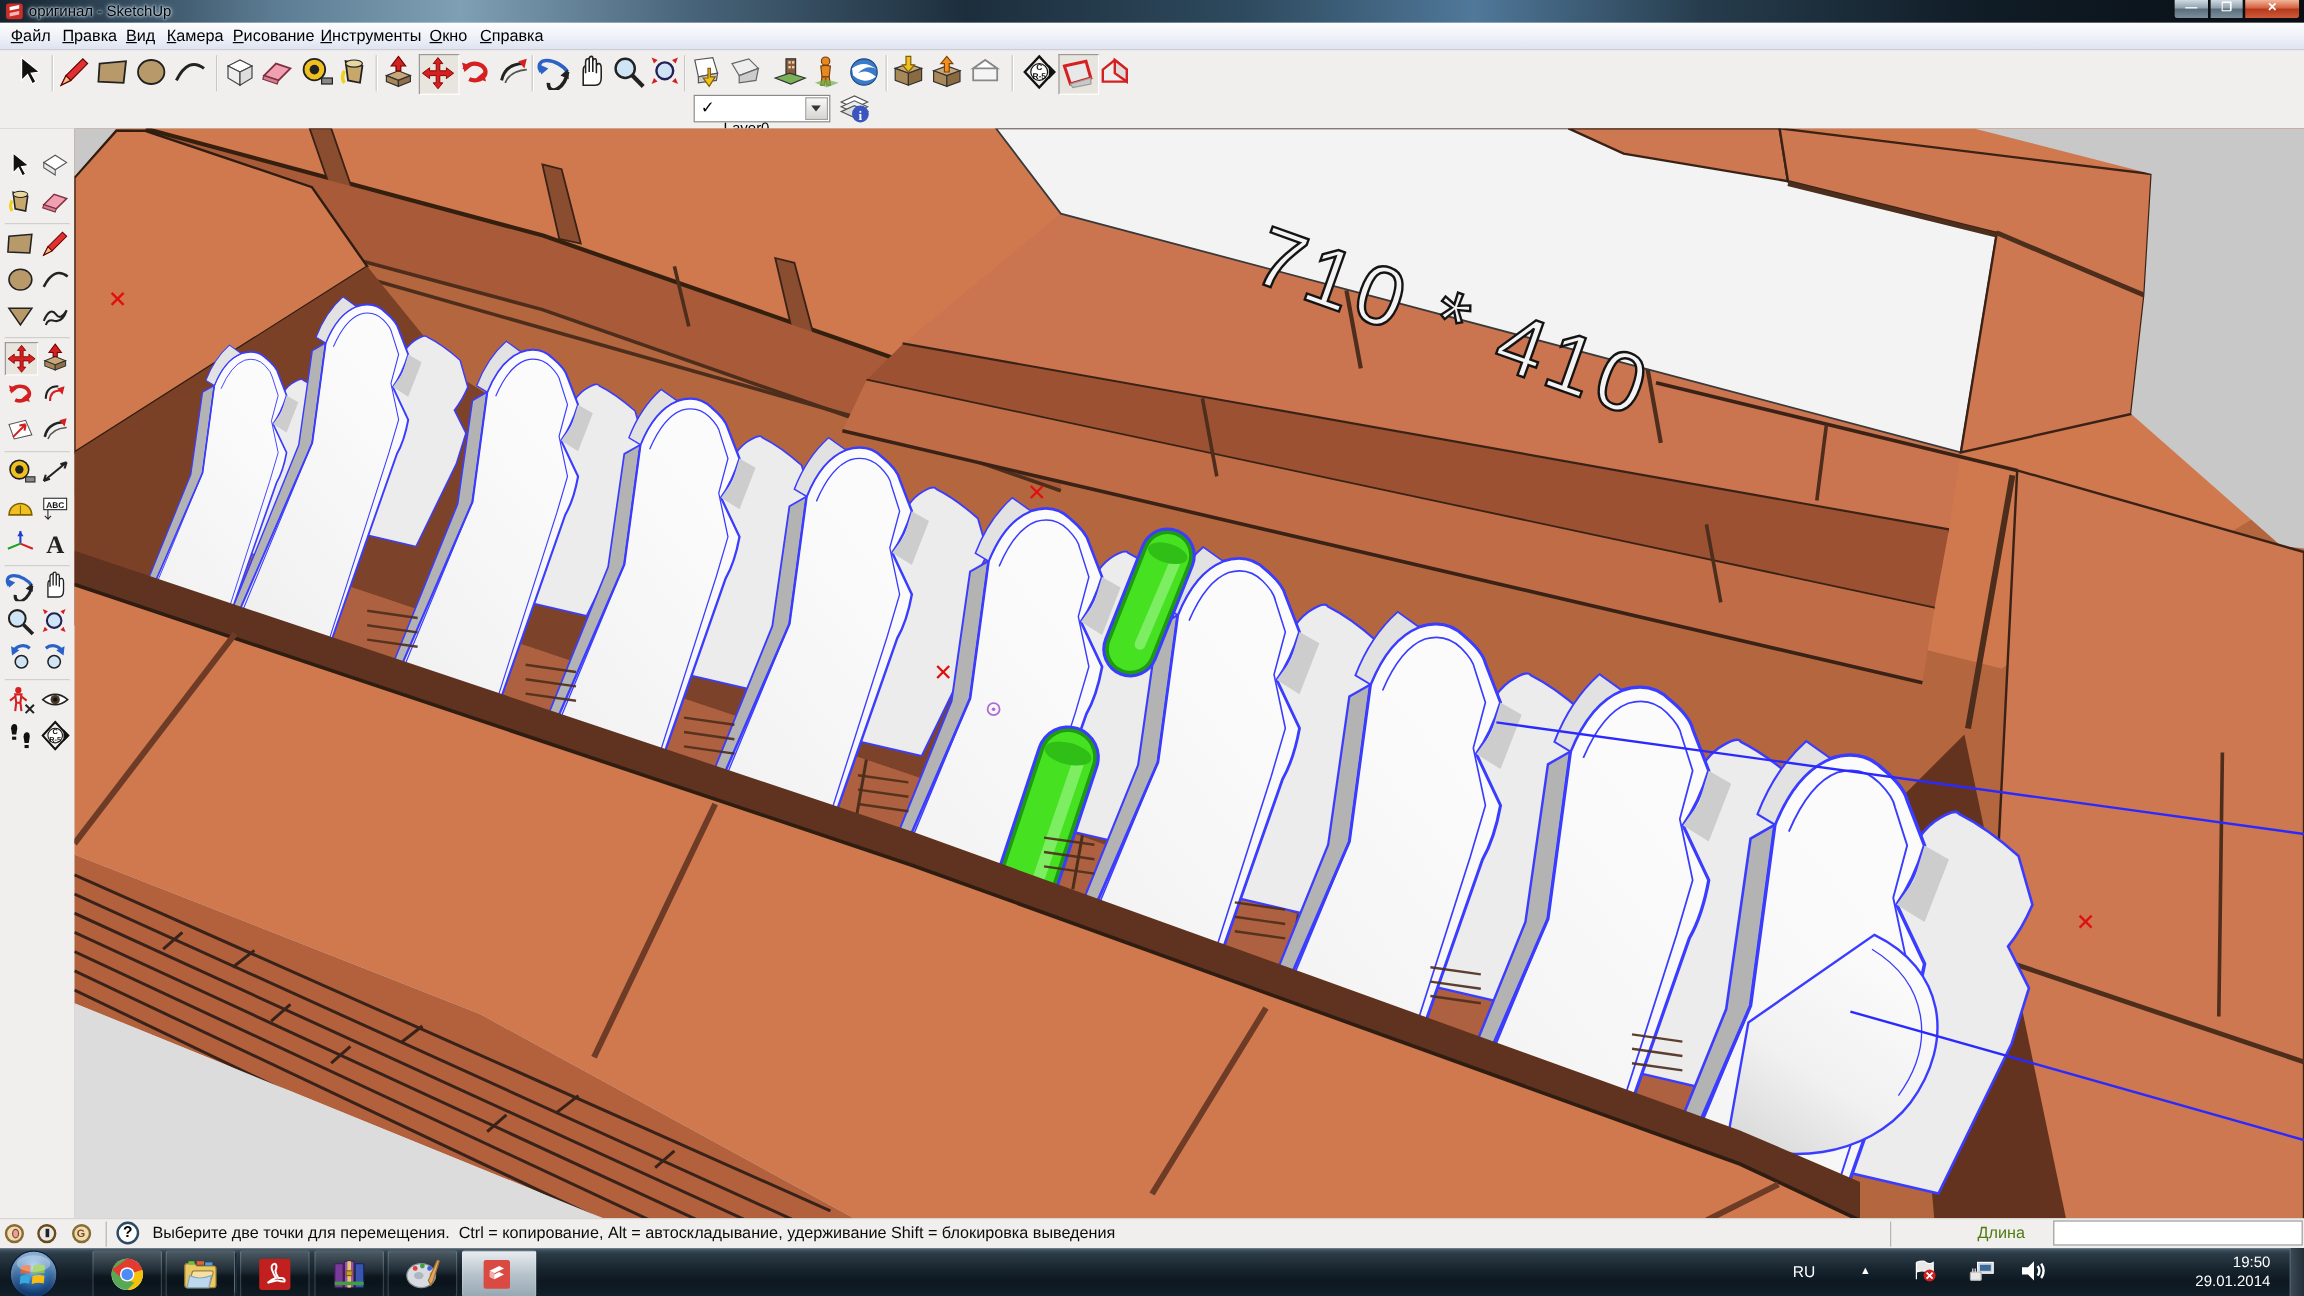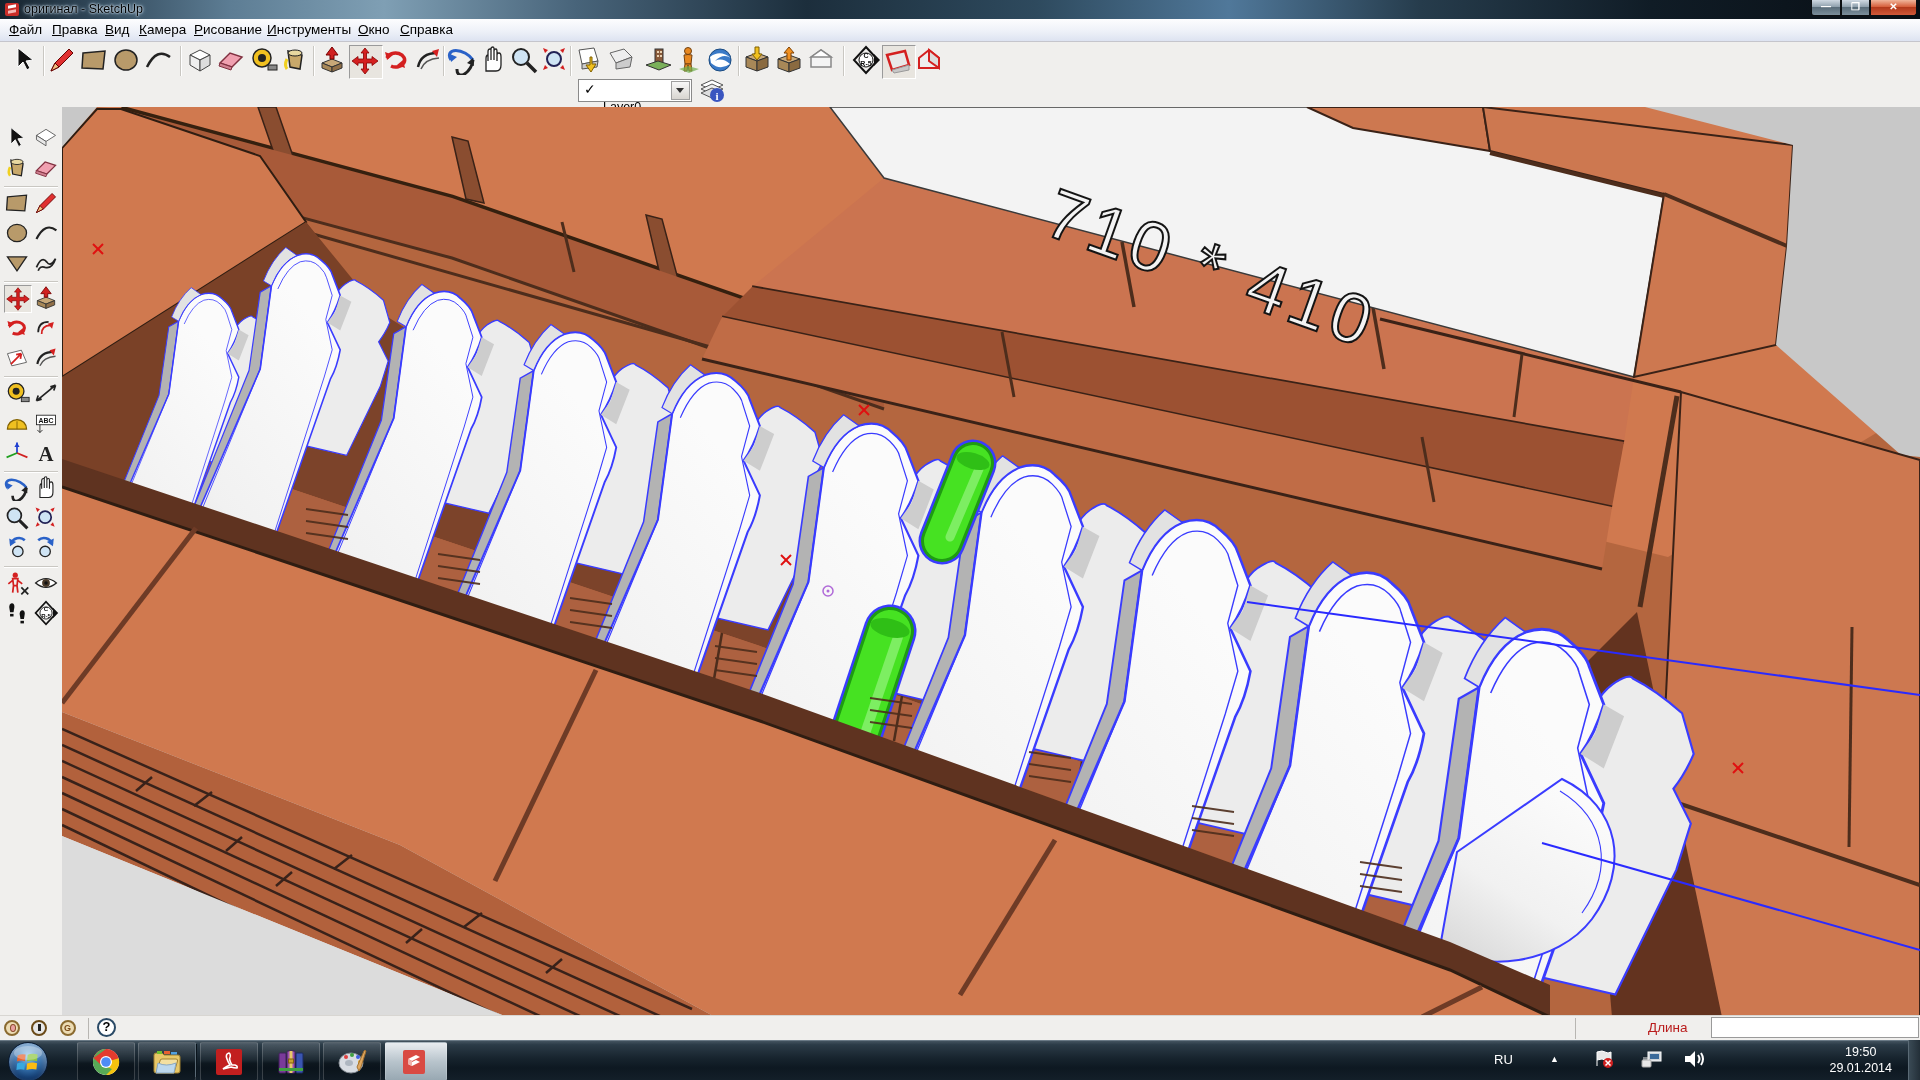--- a/index.html
+++ b/index.html
@@ -40,33 +40,33 @@
 .pi{position:absolute;width:26px;height:26px;}
 .psep{position:absolute;left:4px;width:54px;height:1px;background:#c9c7c2;border-bottom:1px solid #fff;}
 
 #vp{position:absolute;left:62px;top:107px;width:1858px;height:908px;background:#dfdfdf;}
 
 #status{position:absolute;left:0;top:1015px;width:1920px;height:25px;background:#f0efed;border-top:1px solid #d8d6d2;}
 .sc{position:absolute;top:4px;width:16px;height:16px;border-radius:50%;border:2.5px solid #8a6a30;background:#ecdcb4;box-sizing:border-box;}
 #status .q{position:absolute;left:97px;top:2px;width:19px;height:19px;border-radius:50%;background:#fff;border:2.5px solid #2a4a66;box-sizing:border-box;color:#000;font-weight:bold;font-size:13px;text-align:center;line-height:14px;}
 #status .msg{position:absolute;left:127px;top:4px;font-size:13.5px;color:#0a0a0a;}
 #status .ssep{position:absolute;top:2px;width:1px;height:21px;background:#b8b6b2;}
-#status .dl{position:absolute;left:1648px;top:4px;font-size:13.5px;color:#b91c1c;}
+#status .dl{position:absolute;left:1648px;top:4px;font-size:13.5px;color:#4d7c0f;}
 #status .din{position:absolute;left:1711px;top:1px;width:208px;height:21px;background:#fff;border:1px solid #9a9a9a;box-sizing:border-box;}
 
 #task{position:absolute;left:0;top:1040px;width:1920px;height:40px;
  background:linear-gradient(#4a5a66 0%,#2b3b47 12%,#17242e 45%,#0d1821 70%,#131f29 100%);}
 #task:before{content:"";position:absolute;left:0;top:0;width:100%;height:1px;background:#6a7a86;}
 .tbtn{position:absolute;top:2px;width:56px;height:37px;border:1px solid rgba(255,255,255,0.18);border-radius:2px;
  background:linear-gradient(rgba(255,255,255,0.14),rgba(255,255,255,0.04) 45%,rgba(0,0,0,0.20) 55%,rgba(0,0,0,0.10));}
 .tbtn svg{position:absolute;left:13px;top:4px;}
 #orb{position:absolute;left:8px;top:1042px;width:38px;height:38px;border-radius:50%;
  background:radial-gradient(circle at 50% 35%,#9fd0f0 0%,#3a7ab8 35%,#123a6e 70%,#0a2040 100%);
  border:1px solid #0a1a30;box-shadow:inset 0 6px 8px rgba(255,255,255,.45);}
-#clock{position:absolute;right:28px;top:1044px;text-align:center;font-size:12.5px;color:#fff;line-height:16px;margin-left:32px;}
+#clock{position:absolute;right:28px;top:1044px;text-align:right;font-size:12.5px;color:#fff;line-height:16px;margin-left:32px;}
 #showdesk{position:absolute;right:0;top:1040px;width:11px;height:40px;background:linear-gradient(90deg,#3a4a55,#232f38);border-left:1px solid #5a6a75;}
 .trayico{position:absolute;top:1050px;color:#fff;font-size:12.5px;}
 </style>
 </head>
 <body>
 <div id="root">
 
 <div id="title">
   <div id="skicon"></div>
   <div class="txt">оригинал - SketchUp</div>
@@ -577,20 +577,21 @@
         <div style="position:absolute;left:4px;top:2px;width:4px;height:6px;border-radius:50%;background:#e8a0a0;border:1px solid #8a4a2a"></div>
       </div>
   <div class="sc" style="left:31px;background:#e8e8e8;border-color:#6a4a18">
         <div style="position:absolute;left:4.5px;top:2px;width:3px;height:7px;background:#222"></div>
       </div>
   <div class="sc" style="left:60px">
         <div style="position:absolute;left:2px;top:1px;font-size:9px;color:#7a4a18;font-weight:bold">G</div>
       </div>
   <div class="ssep" style="left:88px"></div>
   <div class="q">?</div>
+  <div class="msg">Выберите две точки для перемещения.&nbsp; Ctrl = копирование, Alt = автоскладывание, удерживание Shift = блокировка выведения</div>
   <div class="ssep" style="left:1575px"></div>
   <div class="dl">Длина</div>
   <div class="din"></div>
 </div>
 
 <div id="task">
   <div class="tbtn" style="left:77px;width:56px">
         <svg width="30" height="30" viewBox="0 0 30 30">
           <circle cx="15" cy="15" r="13" fill="#fff"></circle>
           <path d="M15,2 A13,13 0 0 1 27.5,11.5 L15,11.5 Z" fill="#e33b2e"></path>

